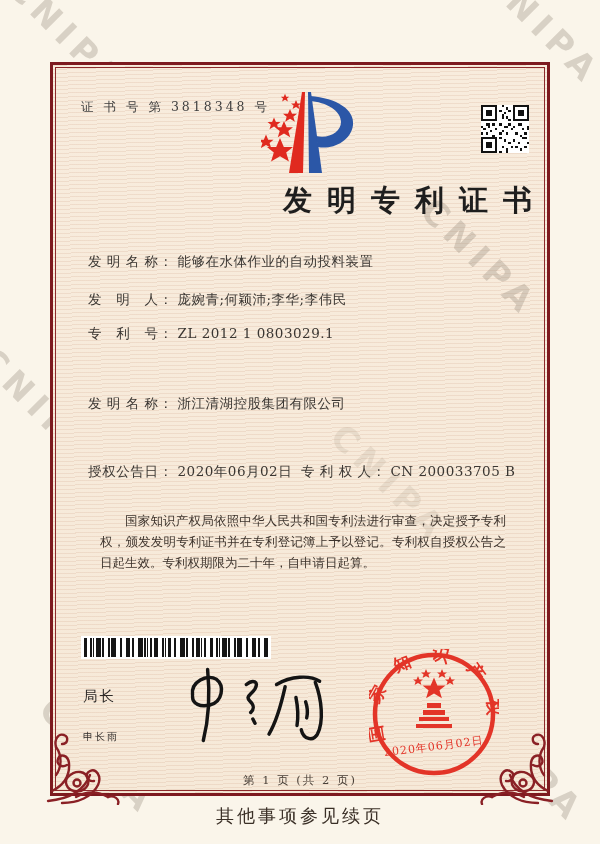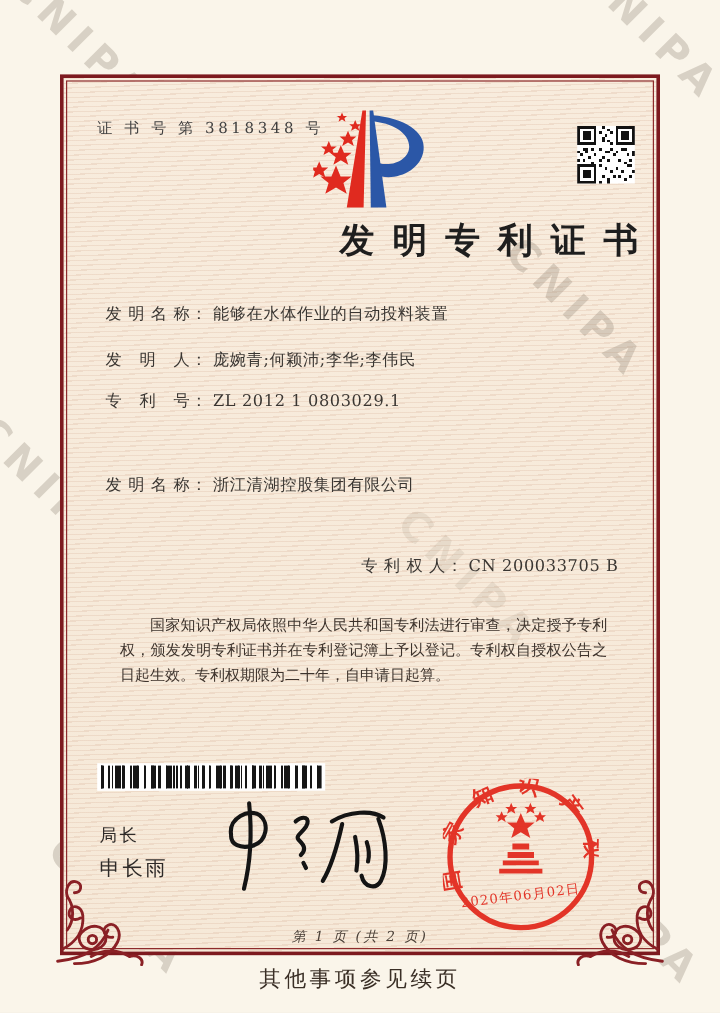--- a/index.html
+++ b/index.html
@@ -35,25 +35,25 @@
   .paras{position:absolute;left:30px;top:428px;width:440px;font-size:12.5px;line-height:21px;
          text-align:justify;color:#3d332c;z-index:2;}
   .paras p{margin:17px;text-indent:2em;}
   .barcode{position:absolute;left:28px;top:571px;width:190px;height:23px;background:#fff;
            padding:2px 3px;box-sizing:border-box;z-index:2;}
   .bars{width:100%;height:100%;
         background-image:repeating-linear-gradient(90deg,#151515 0 2px,rgba(0,0,0,0) 2px 6px),
                          repeating-linear-gradient(90deg,#151515 0 1px,rgba(0,0,0,0) 1px 9px),
                          repeating-linear-gradient(90deg,#151515 0 3px,rgba(0,0,0,0) 3px 14px);}
   .signer-title{position:absolute;left:30px;top:622px;font-size:14.5px;color:#2e2a28;letter-spacing:2px;z-index:2;}
-  .signer-name{position:absolute;left:30px;top:647px;font-size:17px;color:#2e2a28;letter-spacing:2px;z-index:2;}
+  .signer-name{position:absolute;left:30px;top:665px;font-size:10px;color:#2e2a28;letter-spacing:2px;z-index:2;}
   .signature{position:absolute;left:126px;top:598px;width:152px;height:84px;z-index:2;}
   .seal{position:absolute;left:316px;top:584px;width:130px;height:130px;opacity:.92;z-index:5;}
   .pagenum{position:absolute;left:0;top:708px;width:100%;text-align:center;font-size:11.5px;
-           color:#4a4038;letter-spacing:2px;z-index:2;font-style:italic;}
+           color:#4a4038;letter-spacing:2px;z-index:2;}
   .note{position:absolute;left:0;top:804px;width:100%;text-align:center;font-size:18px;color:#3a2f26;
         letter-spacing:3px;z-index:2;}
 </style>
 </head>
 <body>
 
 <div class="page">
 
   <svg width="0" height="0" style="position:absolute">
     <defs>
@@ -152,20 +152,23 @@
     <div class="frow r1">
       <span class="flabel">发明人</span><span class="fcolon">：</span><span class="fvalue">庞婉青;何颖沛;李华;李伟民</span>
     </div>
     <div class="frow r2">
       <span class="flabel">专利号</span><span class="fcolon">：</span><span class="fvalue">ZL 2012 1 0803029.1</span>
     </div>
     <div class="frow r4">
       <span class="flabel">发明名称</span><span class="fcolon">：</span><span class="fvalue">浙江清湖控股集团有限公司</span>
     </div>
     <div class="frow r6">
+      <span>
+        <span class="flabel">授权公告日</span><span class="fcolon">：</span><span class="fvalue">2020年06月02日</span>
+      </span>
       <span class="g2">
         <span class="flabel">专利权人</span><span class="fcolon">：</span><span class="fvalue">CN 200033705 B</span>
       </span>
     </div>
 
     <div class="paras">
       <p>国家知识产权局依照中华人民共和国专利法进行审查，决定授予专利权，颁发发明专利证书并在专利登记簿上予以登记。专利权自授权公告之日起生效。专利权期限为二十年，自申请日起算。</p>
     </div>
 
     <div class="barcode">

